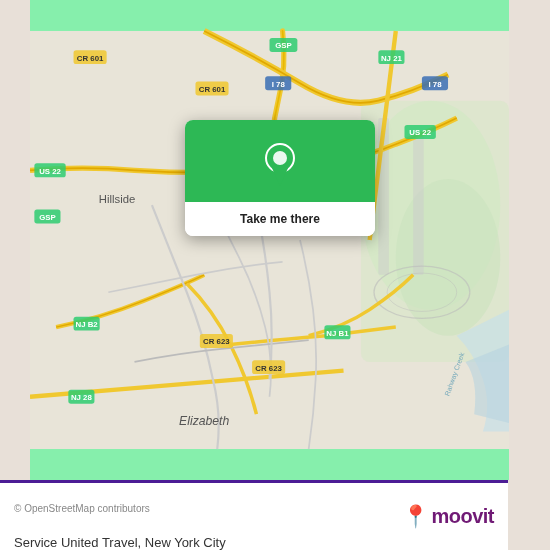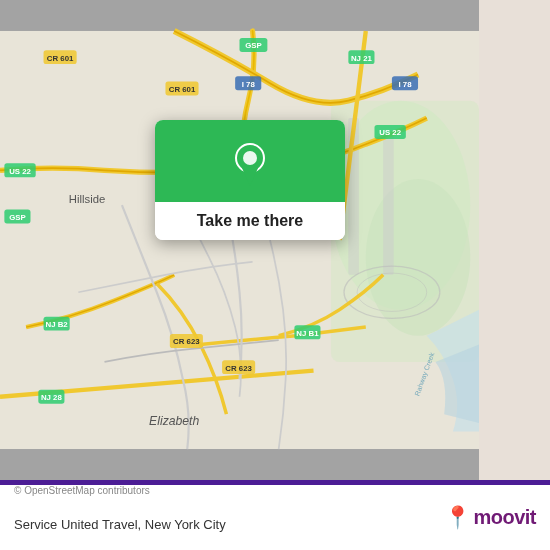--- a/index.html
+++ b/index.html
@@ -11,21 +11,22 @@
       background: #e8e0d8;
       position: relative;
     }
 
     
     .map-container {
       width: 479px;
       height: 480px;
       position: relative;
       overflow: hidden;
-      background-color: #a3a3a3;
+      background-color: #86efac;
+      margin-left: 30px;
     }
 
     
     .map-svg {
       position: absolute;
       top: 0; left: 0;
       width: 100%; height: 100%;
     }
 
     
@@ -57,35 +58,35 @@
       width: 44px;
       height: 44px;
       margin-bottom: 0;
     }
 
     .popup-label {
       background: white;
       width: 100%;
       padding: 10px 8px;
       text-align: center;
-      font-size: 16px;
+      font-size: 12px;
       font-weight: 600;
       color: #222;
       cursor: pointer;
     }
 
     
     .bottom-bar {
-      width: 550px;
+      width: 508px;
       height: 70px;
       background: white;
       display: flex;
-      align-items: flex-start;
+      align-items: flex-end;
       padding: 0 14px;
-      border-top: 5px solid #4c1d95;
+      border-top: 3px solid #4c1d95;
       position: relative;
       z-index: 20;
     }
 
     .moovit-logo {
       position: absolute;
       right: 14px;
       top: 50%;
       transform: translateY(-50%);
       display: flex;

